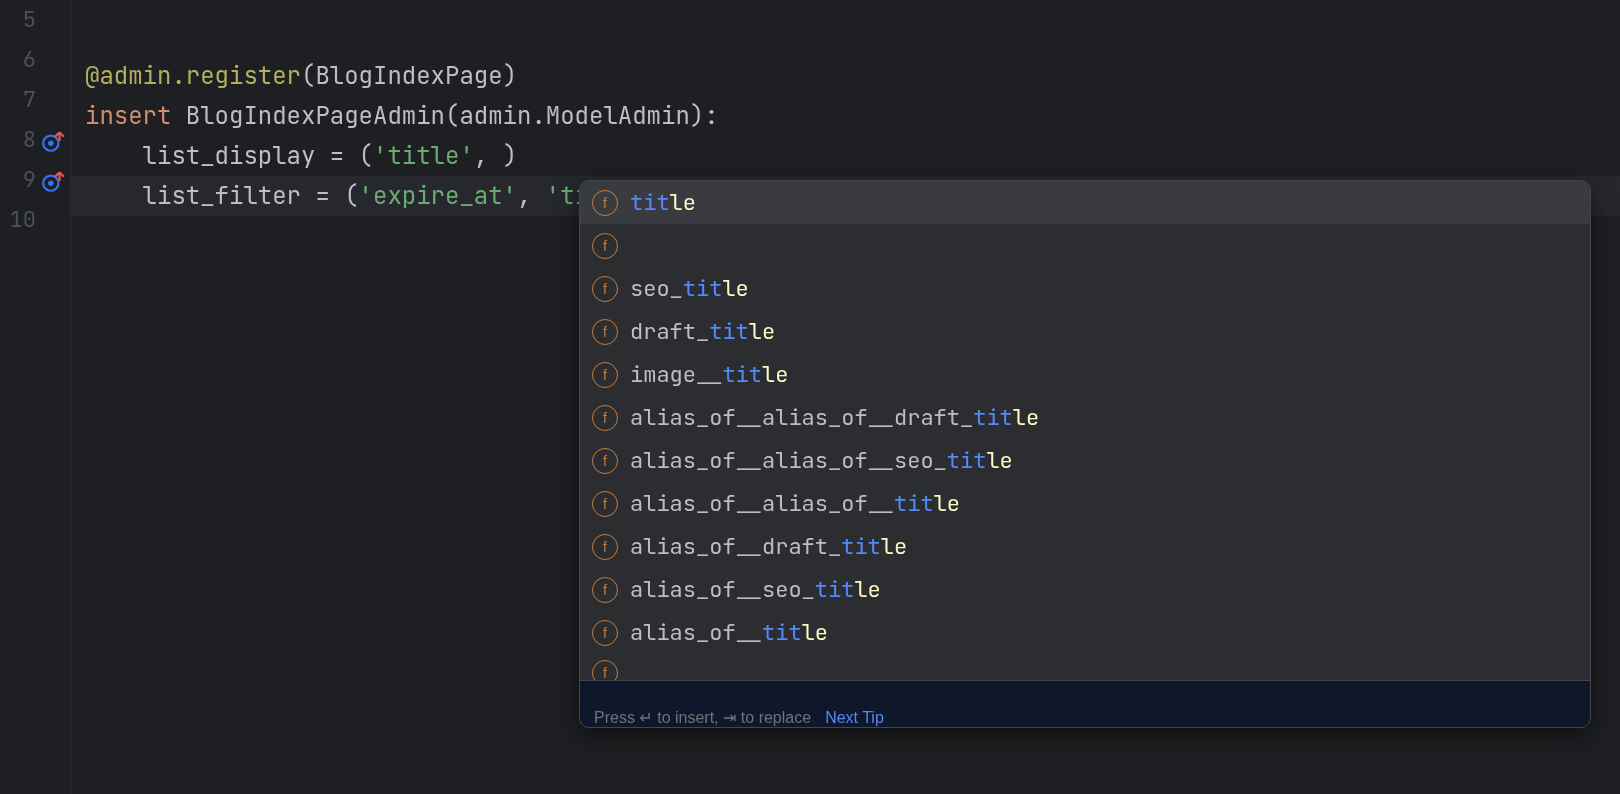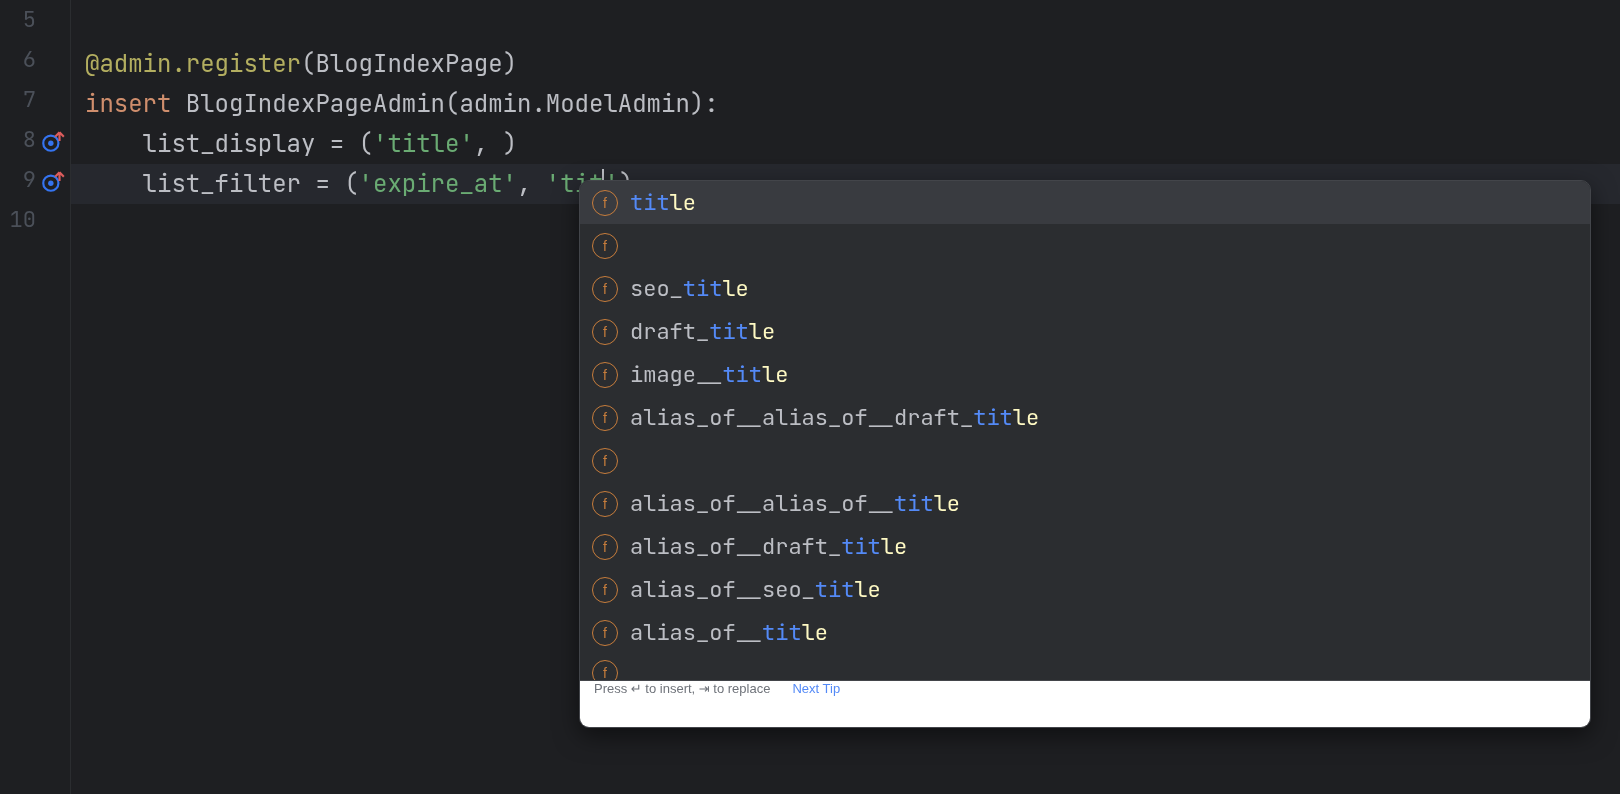--- a/index.html
+++ b/index.html
@@ -36,21 +36,21 @@
   .gutter .ln .icon {
     position: absolute;
     right: 4px;
     top: 50%;
     transform: translateY(-50%);
     width: 26px;
     height: 26px;
   }
   .code {
     flex: 1;
-    padding-top: 4px;
+    padding-top: 16px;
     border-left: 1px solid #2b2d30;
     position: relative;
   }
   .line {
     height: 40px;
     line-height: 40px;
     padding-left: 14px;
     white-space: pre;
     font-family: inherit;
   }
@@ -121,28 +121,28 @@
   .item.last-partial {
     height: 20px;
     overflow: hidden;
     align-items: flex-start;
     padding-top: 6px;
   }
   .popup-footer {
     border-top: 1px solid #43454a;
     height: 46px;
     display: flex;
-    align-items: flex-start;
+    align-items: flex-end;
     padding: 0 14px;
-    font-size: 13px;
+    font-size: 16px;
     color: #6f737a;
     font-family: -apple-system, 'Segoe UI', sans-serif;
-    background: #ffffff;
-  }
-  .popup-footer .link { color: #548af7; cursor: pointer; margin-left: 22px;}
+    background: #0f172a;
+  }
+  .popup-footer .link { color: #548af7; cursor: pointer; margin-left: 14px;}
   .key-sym { font-family: inherit; }
 </style>
 </head>
 <body>
 
 <div class="editor">
   <div class="gutter">
     <div class="ln"><span>5</span></div>
     <div class="ln"><span>6</span></div>
     <div class="ln"><span>7</span></div>
@@ -197,20 +197,21 @@
           <div class="item">
             <span class="badge">f</span>
             <span class="label"><span>image__</span><span class="hl">tit</span><span class="rest">le</span></span>
           </div>
           <div class="item">
             <span class="badge">f</span>
             <span class="label"><span>alias_of__alias_of__draft_</span><span class="hl">tit</span><span class="rest">le</span></span>
           </div>
           <div class="item">
             <span class="badge">f</span>
+            <span class="label"><span>alias_of__alias_of__seo_</span><span class="hl">tit</span><span class="rest">le</span></span>
           </div>
           <div class="item">
             <span class="badge">f</span>
             <span class="label"><span>alias_of__alias_of__</span><span class="hl">tit</span><span class="rest">le</span></span>
           </div>
           <div class="item">
             <span class="badge">f</span>
             <span class="label"><span>alias_of__draft_</span><span class="hl">tit</span><span class="rest">le</span></span>
           </div>
           <div class="item">

